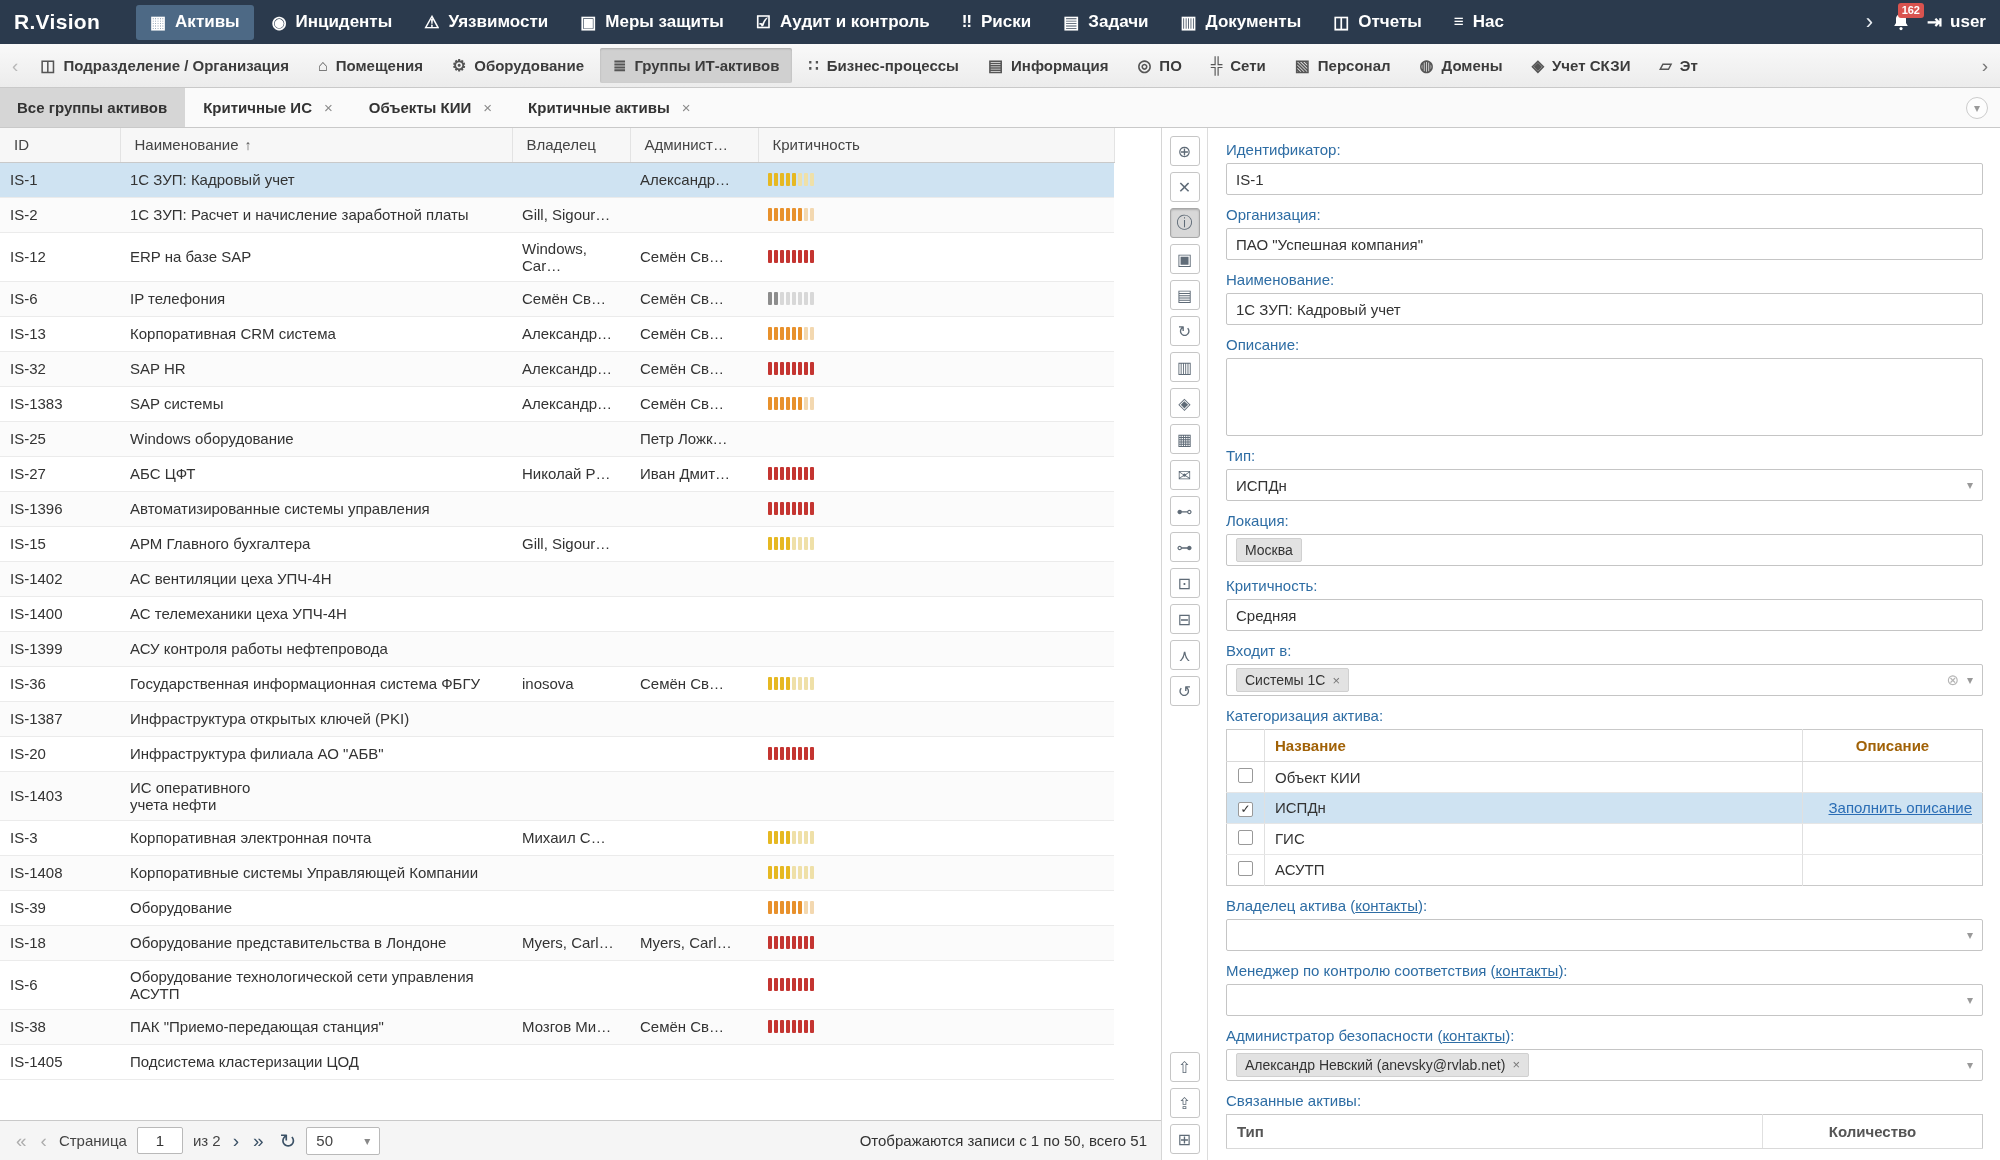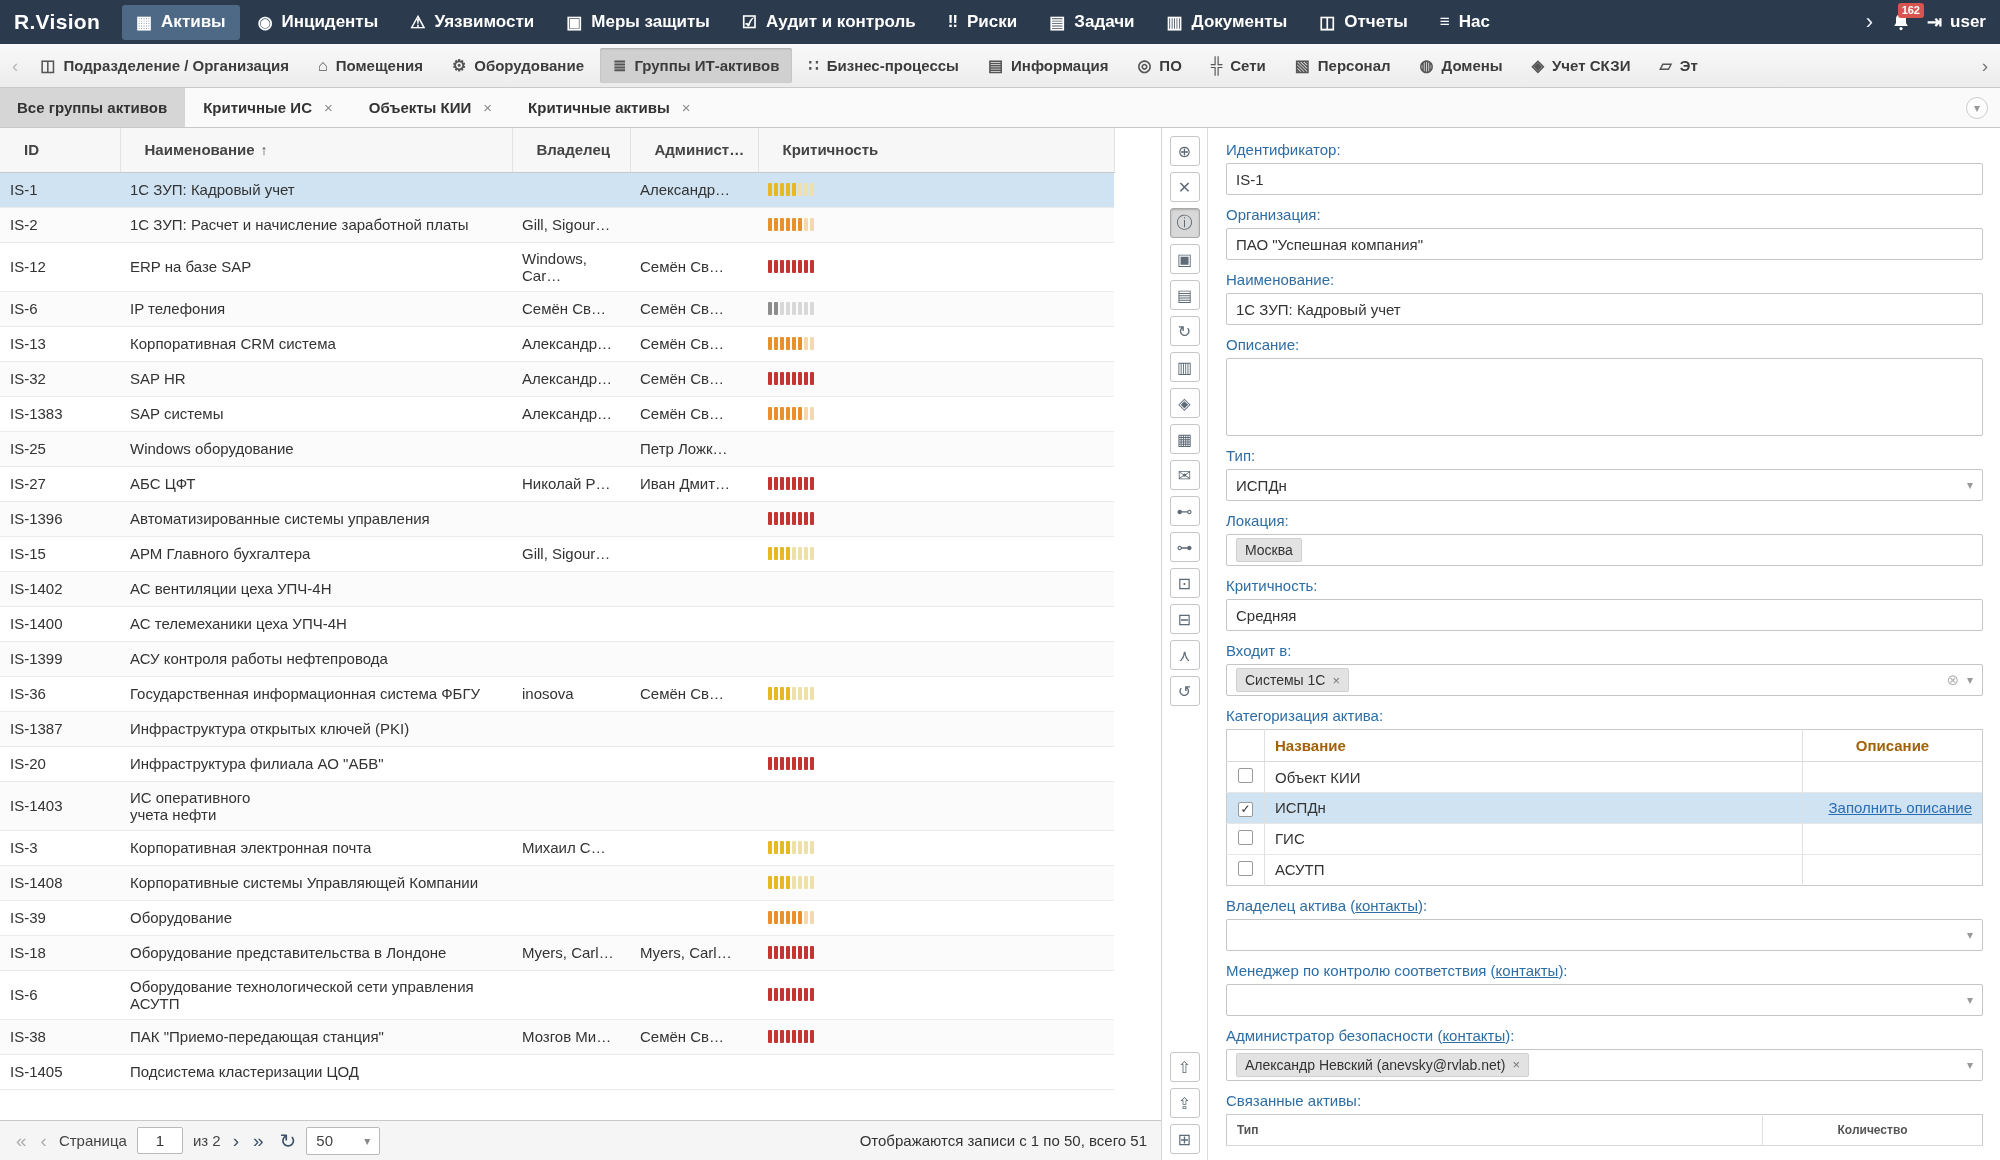--- a/index.html
+++ b/index.html
@@ -7,21 +7,21 @@
   body {
     width:2000px; height:1160px; overflow:hidden;
     font-family:"Liberation Sans", sans-serif;
     background:#fff; color:#333; font-size:15px;
   }
   .app { width:2000px; height:1160px; display:flex; flex-direction:column; }
 
   
   .topnav {
     height:44px; flex:0 0 44px; background:#2b3a4d; color:#fff;
-    display:flex; align-items:center; padding:0 14px; gap:2px;
+    display:flex; align-items:center; padding:0 14px; gap:16px;
   }
   .logo { font-size:21px; font-weight:bold; letter-spacing:.3px; margin-right:20px; white-space:nowrap; }
   .topnav-items { display:flex; align-items:center; gap:4px; }
   .nav-item {
     display:flex; align-items:center; gap:9px; padding:7px 14px;
     font-size:17px; font-weight:bold; border-radius:3px; cursor:pointer; white-space:nowrap;
   }
   .nav-item.active { background:#4d6985; }
   .nav-item .glyph { font-size:17px; }
   .topnav-right { margin-left:auto; display:flex; align-items:center; gap:16px; }
@@ -67,21 +67,21 @@
 
   
   .content { flex:1; display:flex; min-height:0; }
   .left { width:1162px; flex:0 0 1162px; display:flex; flex-direction:column; border-right:1px solid #d6d6d6; min-height:0; }
   .table-scroll { flex:1; overflow:hidden; background:#fff; }
 
   
   table.grid { border-collapse:collapse; table-layout:fixed; width:1114px; font-size:15px; }
   table.grid th {
     background:#f7f7f7; border-bottom:1px solid #c9c9c9; border-right:1px solid #e3e3e3;
-    text-align:left; padding:8px 24px; color:#444; font-weight:bold; height:44px; white-space:nowrap; overflow:hidden;
+    text-align:left; padding:8px 14px; color:#444; font-weight:normal; height:34px; white-space:nowrap; overflow:hidden;
   }
   table.grid th .sort { margin-left:6px; color:#555; font-size:14px; }
   table.grid td {
     border-bottom:1px solid #ebebeb; padding:7px 10px; vertical-align:middle;
     white-space:pre-line; overflow:hidden; color:#333;
   }
   table.grid tbody tr { height:35px; }
   table.grid tbody tr:nth-child(even) { background:#fbfbfb; }
   table.grid tbody tr.selected { background:#cfe3f2; }
   .crit-bars { display:flex; gap:2px; align-items:flex-end; }
@@ -149,21 +149,21 @@
   table.cat .cat-cb-col { width:38px; border-right:1px solid #e0e0e0; text-align:center; }
   table.cat .cat-desc-col { width:180px; border-left:1px solid #e0e0e0; text-align:right; }
   table.cat th.cat-desc-col { text-align:center; }
   table.cat tr.selected { background:#cfe3f2; }
   .cb {
     width:15px; height:15px; border:1px solid #999; border-radius:2px; background:#fff;
     display:inline-flex; align-items:center; justify-content:center; font-size:12px; color:#333; line-height:1;
   }
   a.cat-link { color:#2a6db5; text-decoration:underline; font-size:15px; }
 
-  table.rel { width:100%; border:1px solid #c9c9c9; border-collapse:collapse; font-size:12px; }
+  table.rel { width:100%; border:1px solid #c9c9c9; border-collapse:collapse; font-size:15px; }
   table.rel th { font-weight:bold; color:#555; text-align:left; padding:8px 10px; border-bottom:1px solid #d9d9d9; background:#fff; }
   table.rel .rel-count-col { width:220px; border-left:1px solid #e0e0e0; text-align:center; }
 </style>
 </head>
 <body>
 
 <div class="app">
 
   <header class="topnav">
     <div class="logo">R.Vision</div>

